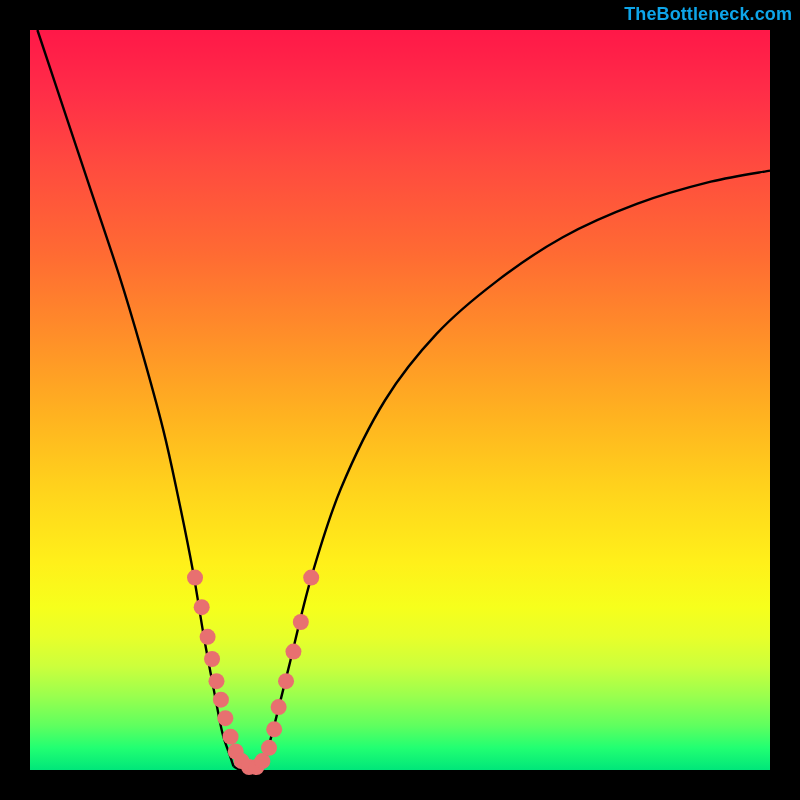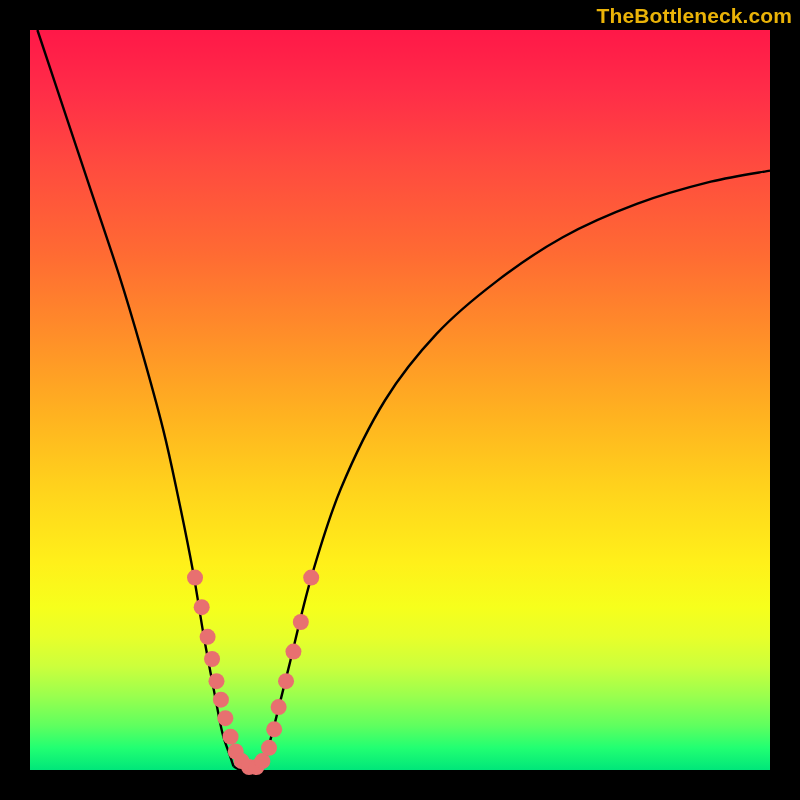--- a/index.html
+++ b/index.html
@@ -49,23 +49,23 @@
     top: 0;
     left: 0;
     width: 740px;
     height: 740px;
     overflow: visible;
   }
   .watermark {
     position: absolute;
     top: 4px;
     right: 8px;
-    font-size: 21px;
+    font-size: 18px;
     font-weight: 600;
-    color: #eab308;
+    color: #0ea5e9;
     letter-spacing: 0.1px;
   }
 </style>
 </head>
 <body>
 
 <div class="frame">
 
   <div class="plot-area">
 

